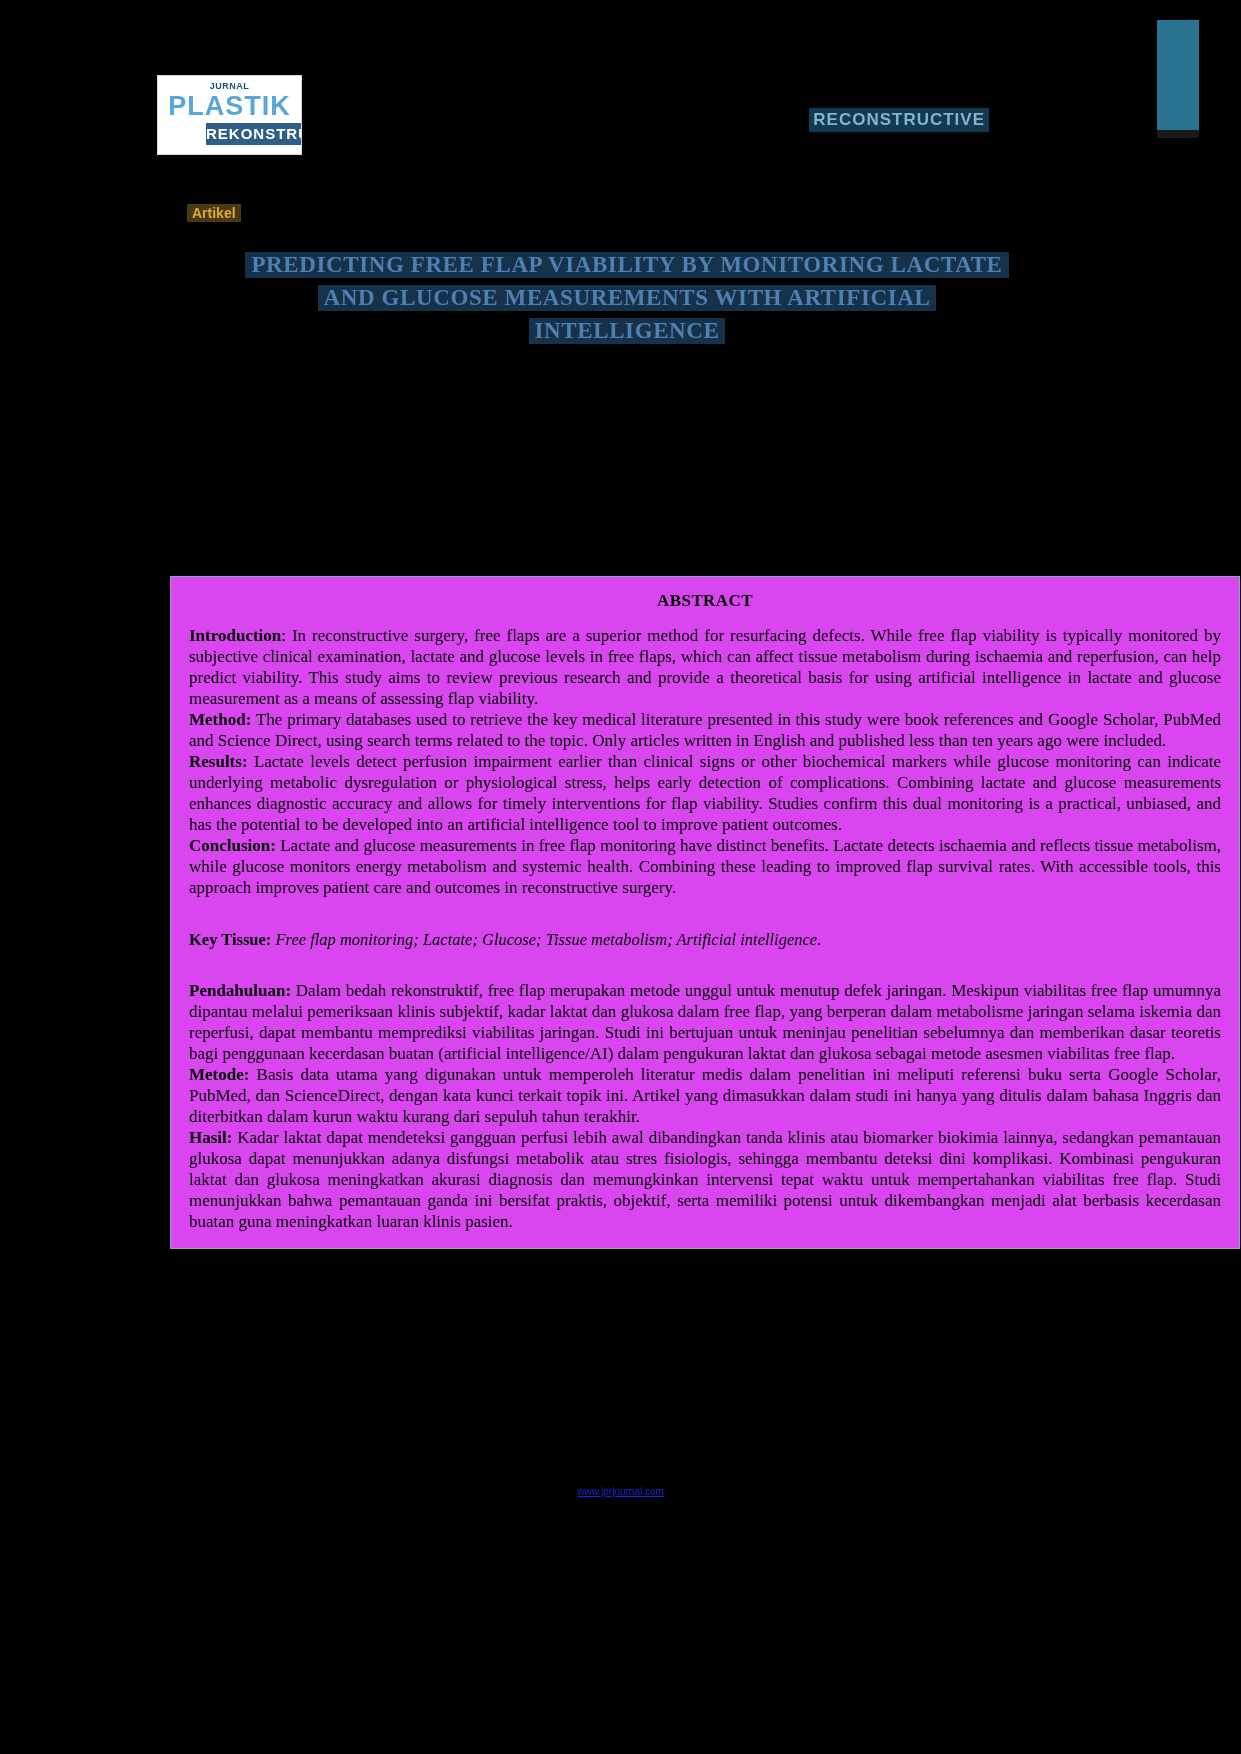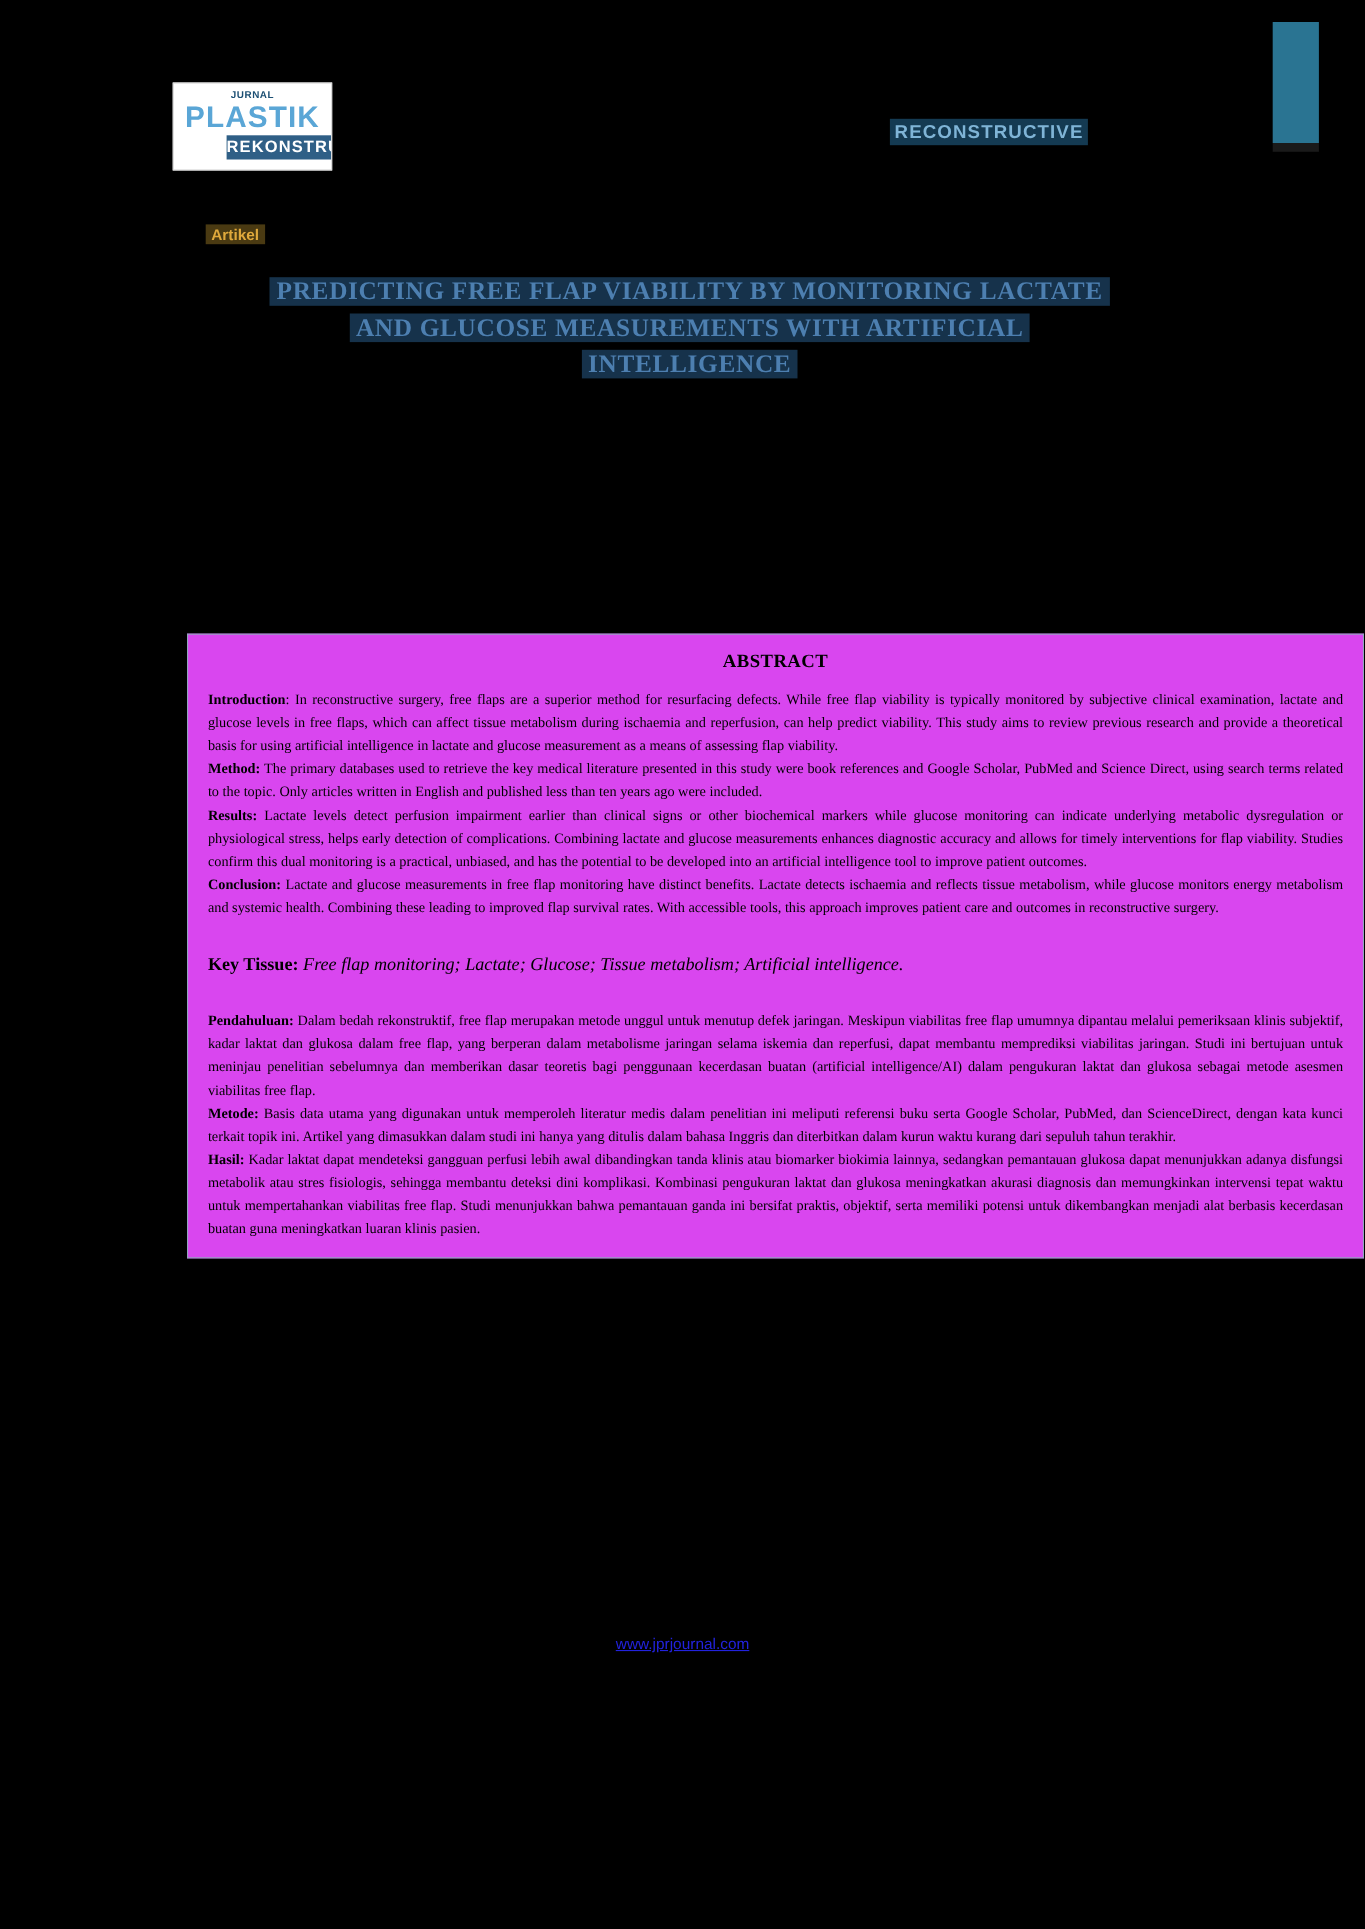--- a/index.html
+++ b/index.html
@@ -146,21 +146,21 @@
     color: #000000;
   }
   .abstract-heading {
     text-align: center;
     font-size: 17px;
     font-weight: bold;
     letter-spacing: 0.4px;
     margin-bottom: 14px;
   }
   .abs-p {
-    font-size: 13px;
+    font-size: 17px;
     line-height: 21px;
     text-align: justify;
     margin: 0 0 0 0;
   }
   .abs-p .lbl { font-weight: bold; }
   .spacer { height: 14px; }
   .keywords {
     font-size: 16.5px;
     line-height: 21px;
   }
@@ -168,21 +168,21 @@
   .keywords .kw-body { font-style: italic; }
 
   
   .footer-link {
     position: absolute;
     left: 0;
     right: 0;
     top: 1466px;
     text-align: center;
     font-family: "Liberation Sans", sans-serif;
-    font-size: 14px;
+    font-size: 10px;
     color: #2222dd;
     text-decoration: underline;
   }
 </style>
 </head>
 <body>
 
 <div class="page">
 
   <div class="edge-tab"></div>

